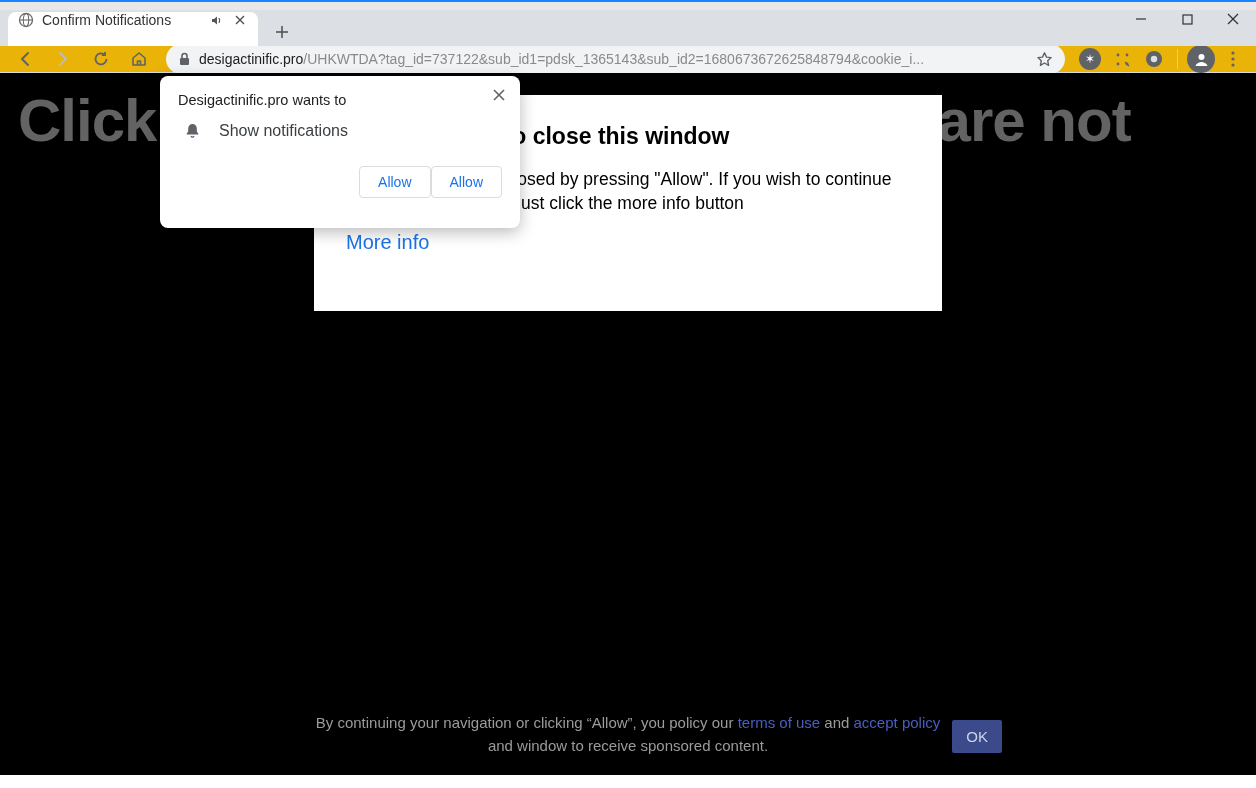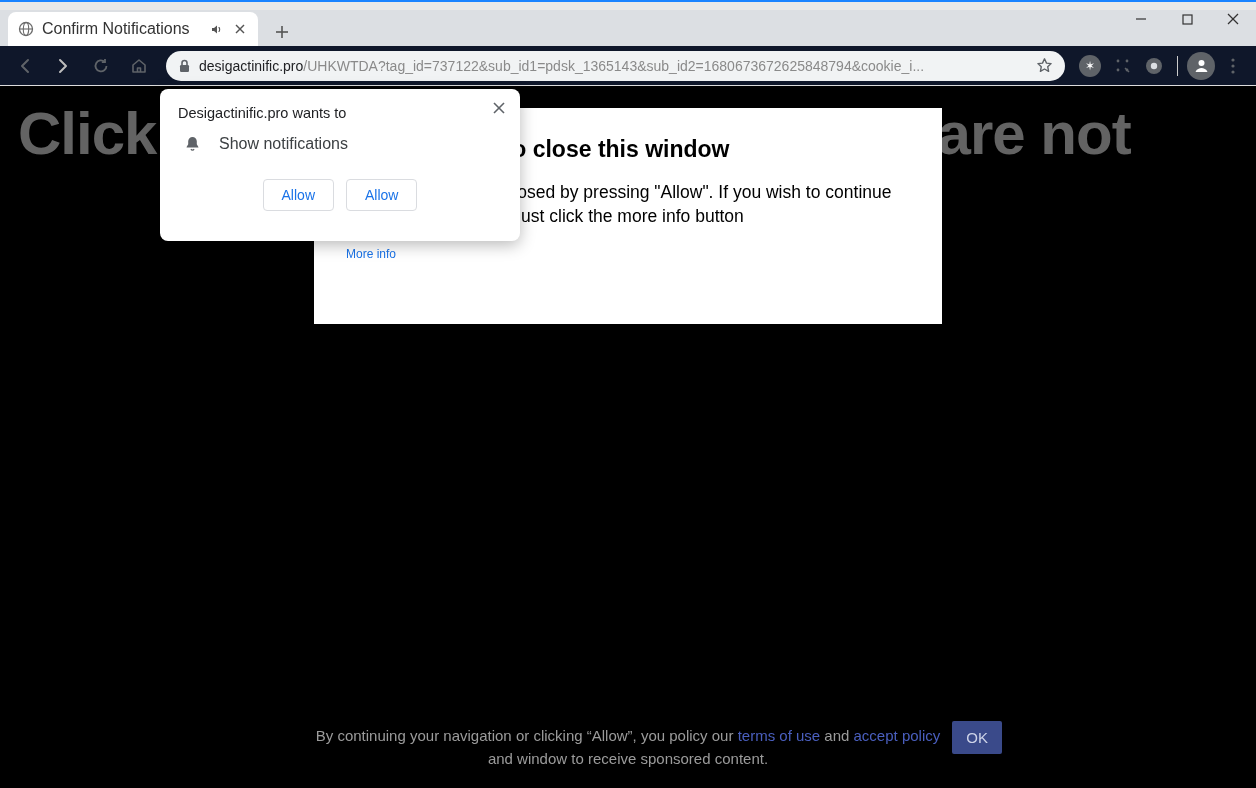--- a/index.html
+++ b/index.html
@@ -5,64 +5,64 @@
 * { margin:0; padding:0; box-sizing:border-box; font-family:"Segoe UI",Arial,sans-serif; }
 body { width:1256px; height:788px; overflow:hidden; background:#fff; }
 
 
 .titlebar { height:10px; background:#e8e8e8; position:relative; border-top:2px solid #1a83ff;}
 .win-controls { position:absolute; right:0; top:2px; display:flex; z-index:500;}
 .win-btn { width:46px; height:30px; display:flex; align-items:center; justify-content:center; color:#333; font-size:14px;}
 
 
 .tabstrip { height:36px; background:#dcdfe3; display:flex; align-items:flex-end; padding-left:8px; position:relative;}
-.tab { height:34px; background:#fff; border-radius:8px 8px 0 0; display:flex; align-items:center; padding:0 10px; width:250px; gap:8px; font-size:16px; color:#333;}
+.tab { height:34px; background:#fff; border-radius:8px 8px 0 0; display:flex; align-items:flex-start; padding:0 10px; width:250px; gap:8px; font-size:14px; color:#333;}
 .tab .favicon{ width:16px; height:16px; display:flex; align-items:center; justify-content:center;}
 .tab .title{ flex:1; white-space:nowrap; overflow:hidden; text-overflow:ellipsis;}
 .tab .audio, .tab .close { width:16px; height:16px; display:flex; align-items:center; justify-content:center; color:#555; font-size:12px;}
 .newtab { width:28px; height:28px; margin-left:10px; display:flex; align-items:center; justify-content:center; color:#555; font-size:18px; border-radius:50%;}
 
 
-.toolbar { height:40px; background:#0f172a; display:flex; align-items:center; padding:0 8px; gap:4px; border-bottom:1px solid #dcdcdc;}
+.toolbar { height:27px; background:#eab308; display:flex; align-items:center; padding:0 8px; gap:4px; border-bottom:1px solid #dcdcdc;}
 .tool-icon { width:34px; height:34px; display:flex; align-items:center; justify-content:center; color:#5f6368; border-radius:50%; font-size:16px;}
 .tool-icon.disabled{ color:#b8b8b8;}
 .omnibox { flex:1; height:30px; background:#f1f3f4; border-radius:15px; display:flex; align-items:center; padding:0 12px; gap:8px; margin:0 6px; overflow:hidden;}
 .omnibox .lock{ color:#5f6368; font-size:12px;}
 .omnibox .url{ flex:1; font-size:14px; color:#8a8a8a; white-space:nowrap; overflow:hidden; text-overflow:ellipsis;}
 .omnibox .url .domain{ color:#202124;}
 .omnibox .star{ color:#5f6368; font-size:16px;}
 .ext-icons{display:flex;align-items:center;gap:2px;}
 .ext-icon{width:30px;height:30px;display:flex;align-items:center;justify-content:center;border-radius:50%;color:#5f6368;}
 .ext-icon.circle-dark{background:#5f6368;color:#fff;border-radius:50%;width:22px;height:22px;font-size:12px;}
 .divider{width:1px;height:20px;background:#ccc;margin:0 6px;}
 .profile{width:28px;height:28px;border-radius:50%;background:#5f6368;color:#fff;display:flex;align-items:center;justify-content:center;font-size:16px;}
 
 
 .page { position:relative; width:100%; height:702px; background:#000;}
 .big-headline { position:absolute; top:16px; left:18px; right:0; font-size:60px; font-weight:900; color:#636363; line-height:1.05; white-space:nowrap; letter-spacing:-1px;}
 
 .white-modal { position:absolute; top:22px; left:314px; width:628px; height:216px; background:#fff; padding:28px 32px;}
 .white-modal h2 { font-size:23px; font-weight:700; color:#000; margin-bottom:18px;}
 .white-modal p { font-size:17.5px; color:#000; line-height:1.35; margin-bottom:16px;}
-.white-modal a { color:#1a73e8; font-size:12px; text-decoration:none;}
+.white-modal a { color:#1a73e8; font-size:20px; text-decoration:none;}
 
 
 .perm { position:absolute; top:3px; left:160px; width:360px; background:#fff; border-radius:8px; box-shadow:0 4px 16px rgba(0,0,0,.28); padding:16px 18px 30px 18px; z-index:50;}
 .perm-close { position:absolute; top:8px; right:10px; color:#5f6368; font-size:16px; width:22px; height:22px; display:flex; align-items:center; justify-content:center;}
 .perm-title { font-size:14.5px; color:#202124; margin-bottom:14px;}
 .perm-row { display:flex; align-items:center; gap:18px; padding-left:6px; margin-bottom:26px;}
 .perm-row .bell { color:#5f6368; font-size:17px;}
 .perm-row .txt { font-size:16px; color:#3c4043;}
-.perm-actions { display:flex; justify-content:center; gap:12px;}
+.perm-actions { display:flex; justify-content:flex-end; gap:0;}
 .perm-btn { border:1px solid #dadce0; background:#fff; color:#1a73e8; padding:7px 18px; border-radius:4px; font-size:14px; font-weight:500; cursor:pointer;}
 
 
 .footer { position:absolute; bottom:18px; left:0; right:0; text-align:center; color:#9b9b9b; font-size:15px; line-height:1.55;}
 .footer a { color:#4a5fbf; text-decoration:none;}
-.ok-btn { position:absolute; right:254px; bottom:34px; background:#3a4a8a; color:#cdd3e8; border:none; padding:8px 14px; font-size:15px; border-radius:2px;}
+.ok-btn { position:absolute; right:254px; bottom:22px; background:#3a4a8a; color:#cdd3e8; border:none; padding:8px 14px; font-size:15px; border-radius:2px;}
 
 svg{display:block;}
 </style>
 </head>
 <body>
 
 <div class="titlebar">
   <div class="win-controls">
     <div class="win-btn">
         <svg width="12" height="12">

